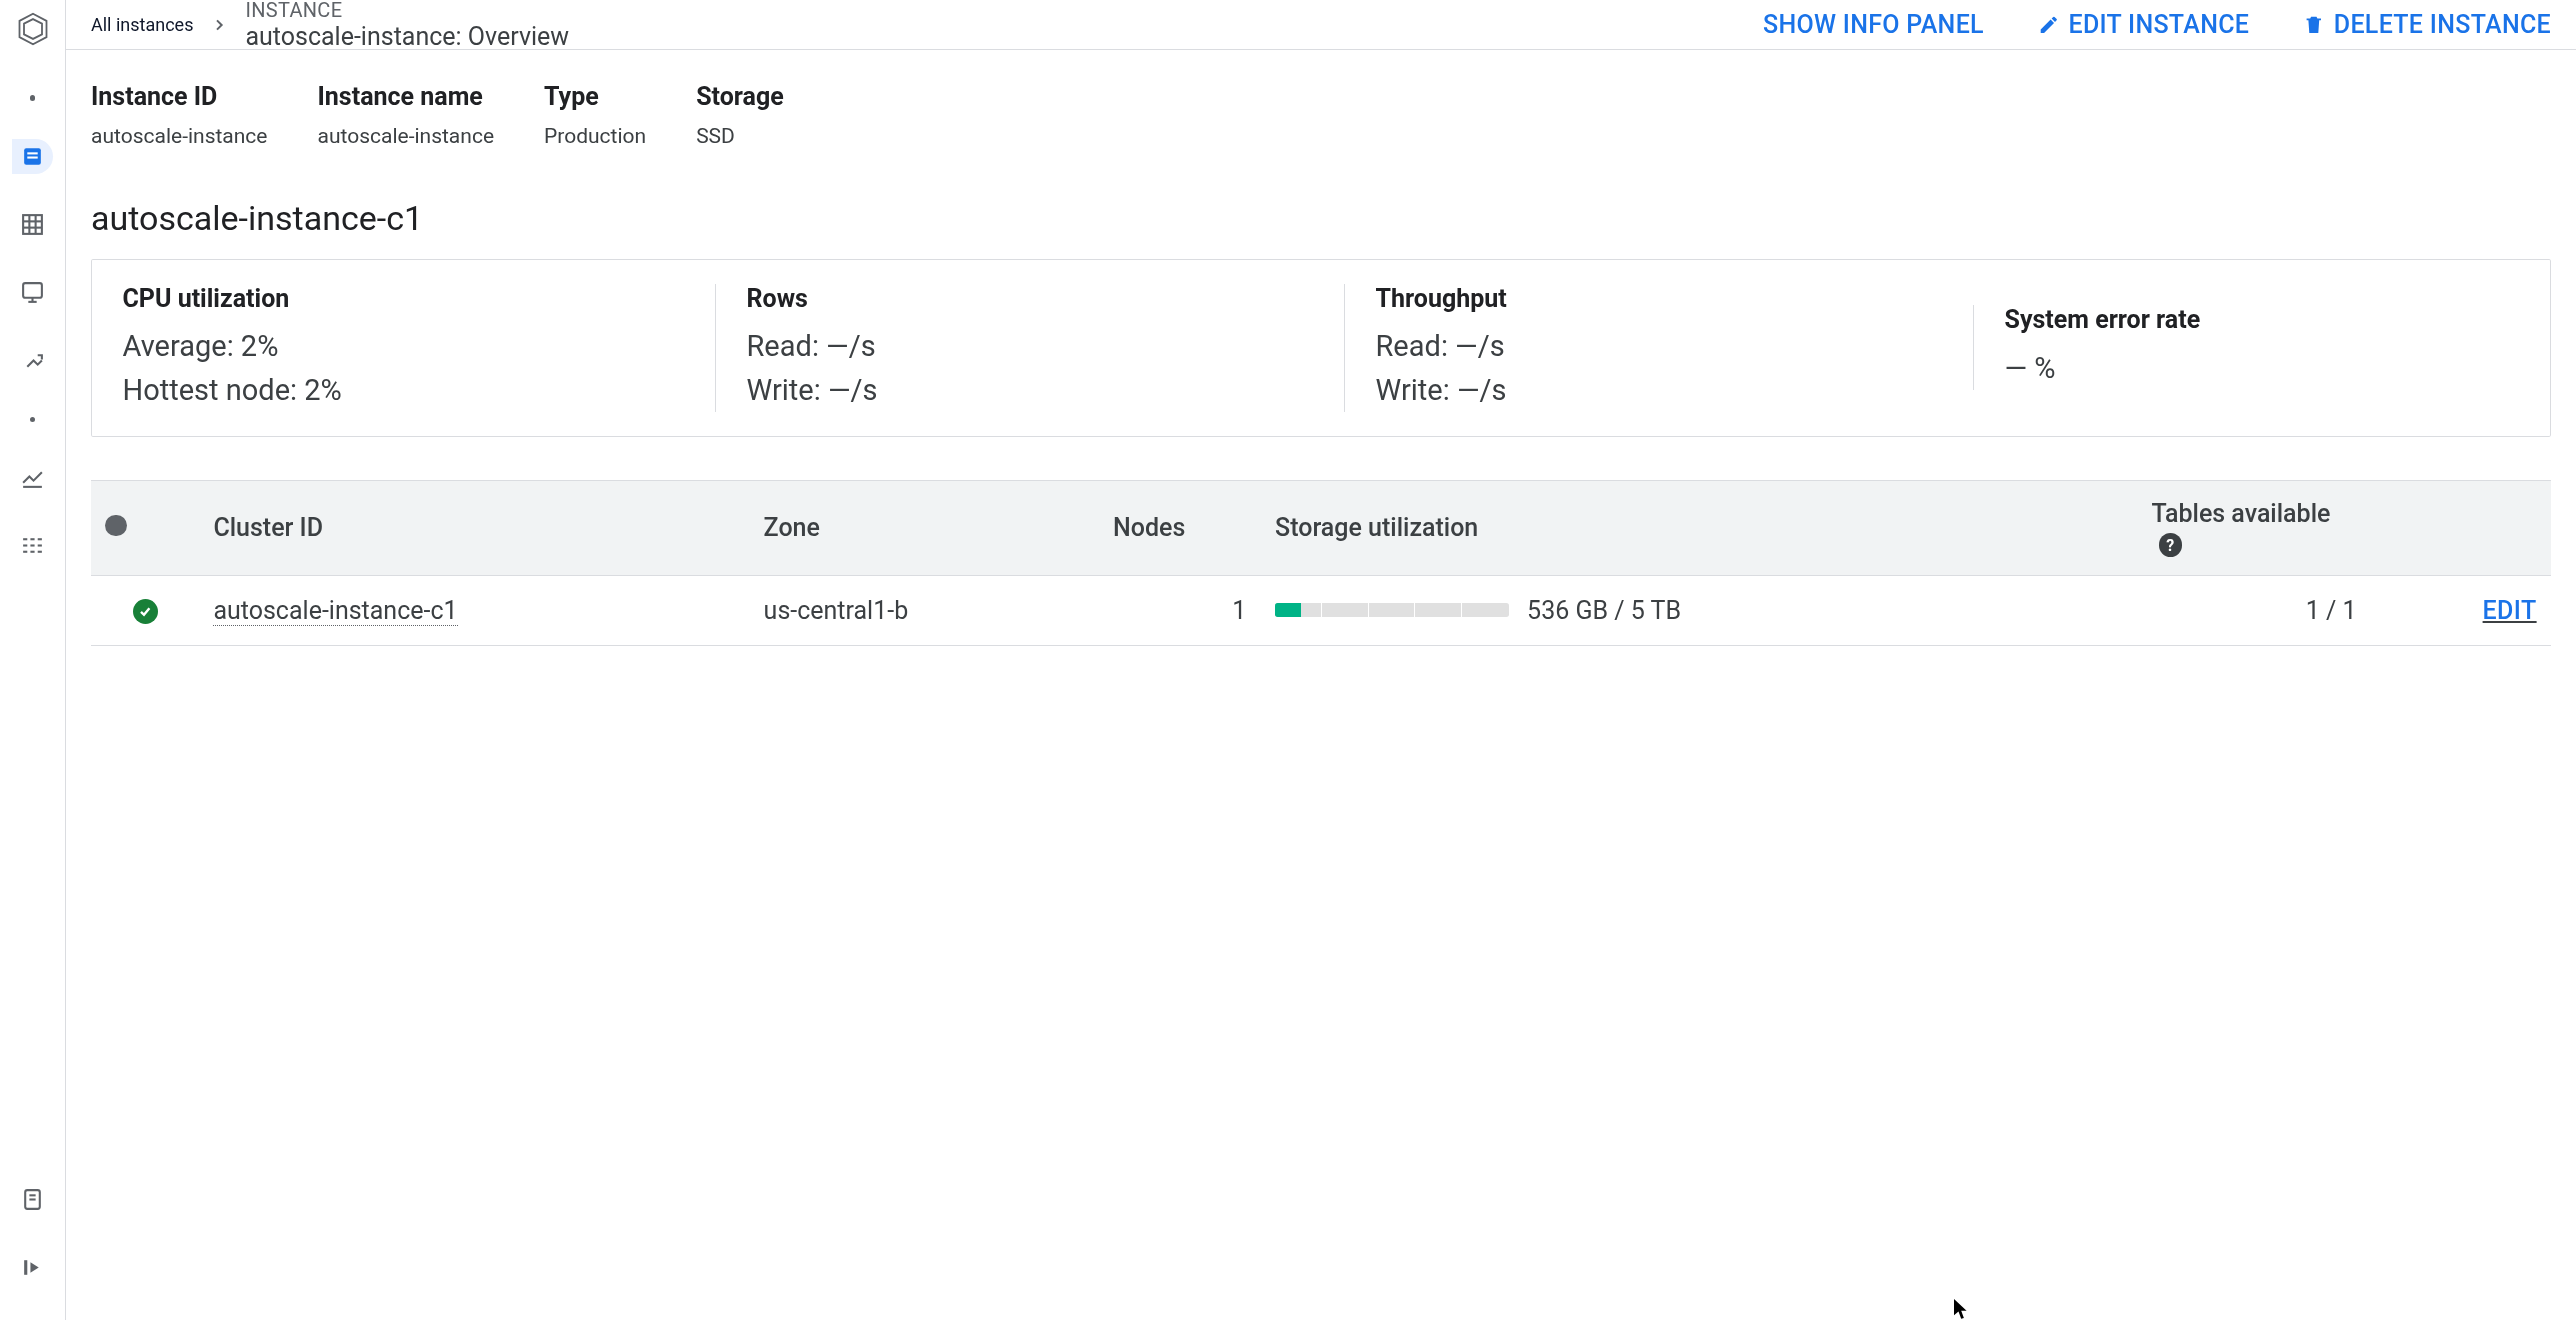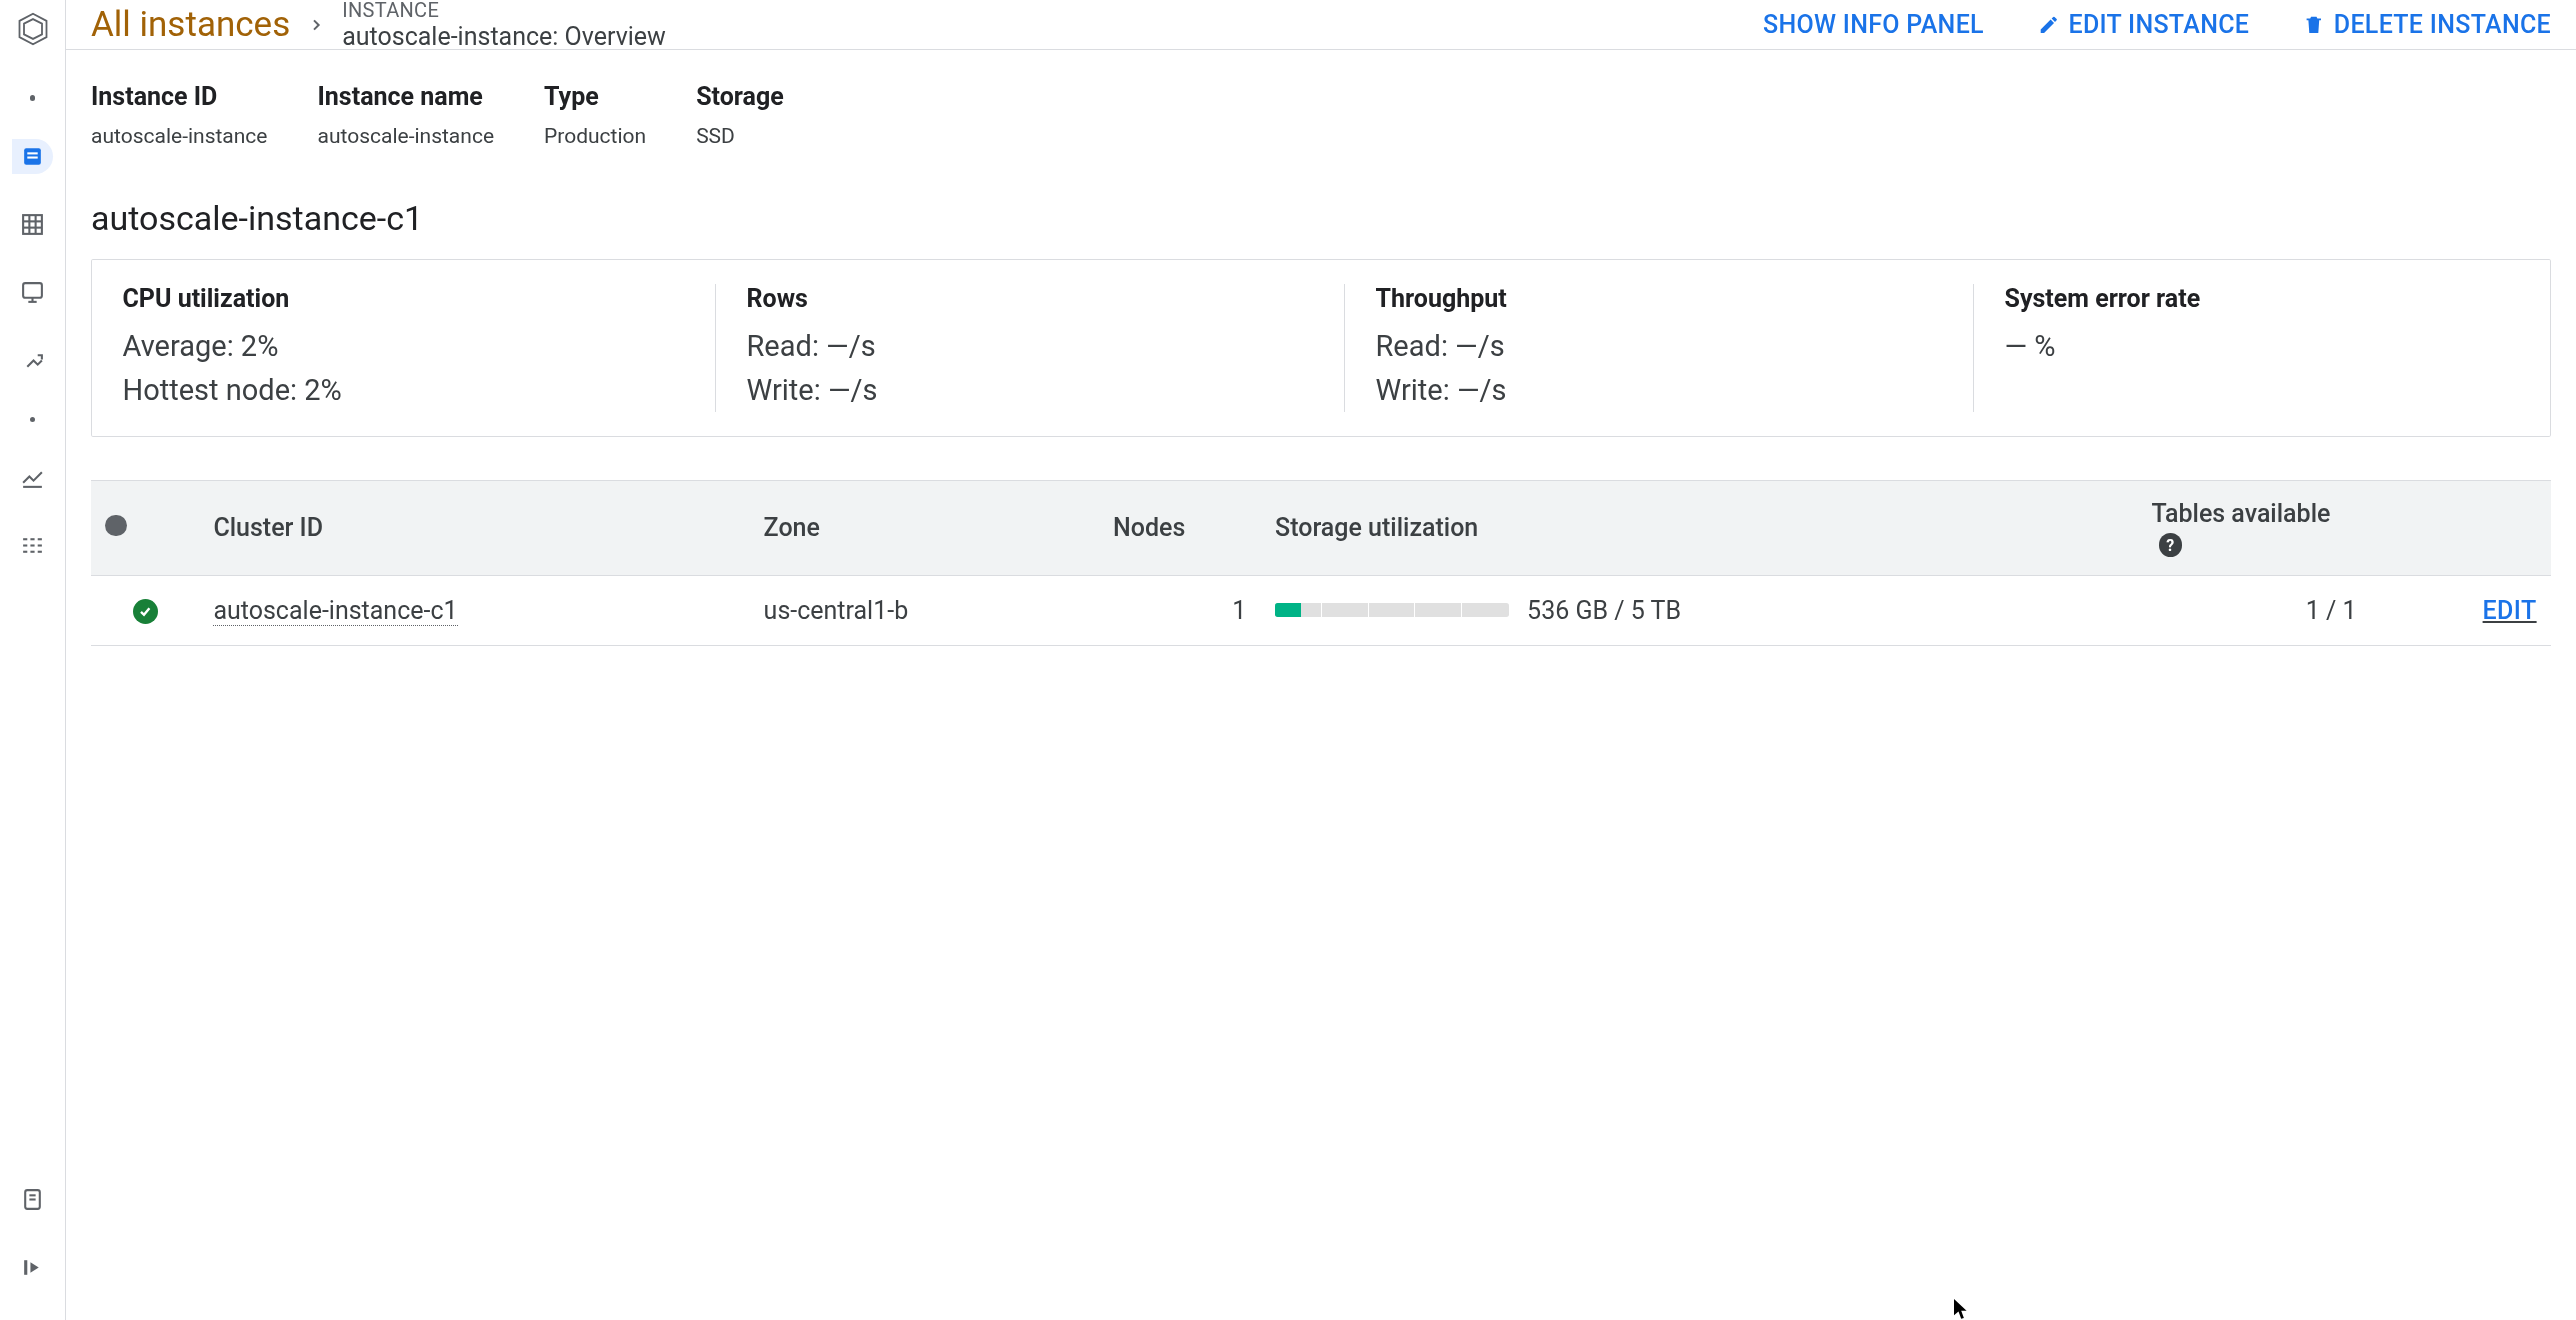--- a/index.html
+++ b/index.html
@@ -9,35 +9,35 @@
 .sidebar-logo { width: 36px; height: 36px; margin-bottom: 27px; display:flex; align-items:center; justify-content:center; }
 .sidebar-spacer-dot { width: 5.4px; height: 5.4px; border-radius: 50%; background: #5f6368; margin: 21.6px 0; }
 .sidebar-item { width: 66px; height: 43px; display: flex; align-items: center; justify-content: center; margin: 12.6px 0; cursor: pointer; }
 .sidebar-item.active { position: relative; }
 .sidebar-item.active::before { content:""; position:absolute; left:12.6px; right:12.6px; top:3.6px; bottom:3.6px; background:#e8f0fe; border-radius: 0 21.6px 21.6px 0; z-index:0; }
 .sidebar-item svg, .sidebar-item .icon-ph { position: relative; z-index:1; }
 .sidebar-bottom { margin-top: auto; width: 100%; display:flex; flex-direction:column; align-items:center; padding-bottom: 18px; }
 .main { flex: 1; display: flex; flex-direction: column; overflow: hidden; }
 .topbar { height: 50px; border-bottom: 0.9px solid #dadce0; display: flex; align-items: center; padding: 0 25px 0 25px; background:#fff; }
 .breadcrumbs { display:flex; align-items:center; gap: 18px; }
-.crumb-link { color:#a16207; font-size: 35px; cursor:pointer; }
+.crumb-link { color:#0f172a; font-size: 18px; cursor:pointer; }
 .chevron { color:#5f6368; }
 .crumb-current { display:flex; flex-direction:column; line-height:1.2; }
 .crumb-label { font-size: 20px; color:#5f6368; letter-spacing: 0.3px; }
 .crumb-title { font-size: 25px; color:#3c4043;text-align:right; }
 .topbar-actions { margin-left:auto; display:flex; align-items:center; gap: 54px; }
 .act-link { color:#1a73e8; font-weight:500; font-size: 25px; letter-spacing:0.3px; cursor:pointer; display:flex; align-items:center; gap:9px; }
 .content { padding: 32px 25px 0 25px; overflow:auto; flex:1; }
 h1.page-title { font-size: 40px; font-weight: 400; color:#202124; margin-bottom: 32px; }
 .meta-row { display:flex; gap: 50px; margin-bottom: 50px; }
 .meta-block { display:flex; flex-direction:column; gap: 12.6px; }
 .meta-label { font-size: 25px; font-weight: 700; color:#202124; }
 .meta-value { font-size: 21px; color:#3c4043; }
 h2.cluster-title { font-size: 34px; font-weight:400; color:#202124; margin-bottom: 21.6px; }
-.stats-card { border: 0.9px solid #dadce0; border-radius: 1.8px; display:flex; padding: 23.4px 0; margin-bottom: 0; }
+.stats-card { border: 0.9px solid #dadce0; border-radius: 1.8px; display:flex; padding: 23.4px 0; margin-bottom: 0; align-items: center; }
 .stat-col { padding: 0 30.5px; flex: 0 0 auto; }
 .stat-col + .stat-col { border-left: 0.9px solid #dadce0; }
 .stat-col:nth-child(1){ width: 623px; }
 .stat-col:nth-child(2){ width: 629px; }
 .stat-col:nth-child(3){ width: 629px; }
 .stat-col:nth-child(4){ flex:1; }
 .stat-title { font-size: 25px; font-weight:700; margin-bottom: 12.6px; }
 .stat-line { font-size: 29px; color:#3c4043; line-height:1.5; }
 .table-wrap { margin-top: 43px; border-top: 0.9px solid #dadce0; border-bottom: 0.9px solid #dadce0; }
 table.data { width:100%; border-collapse: collapse; }

